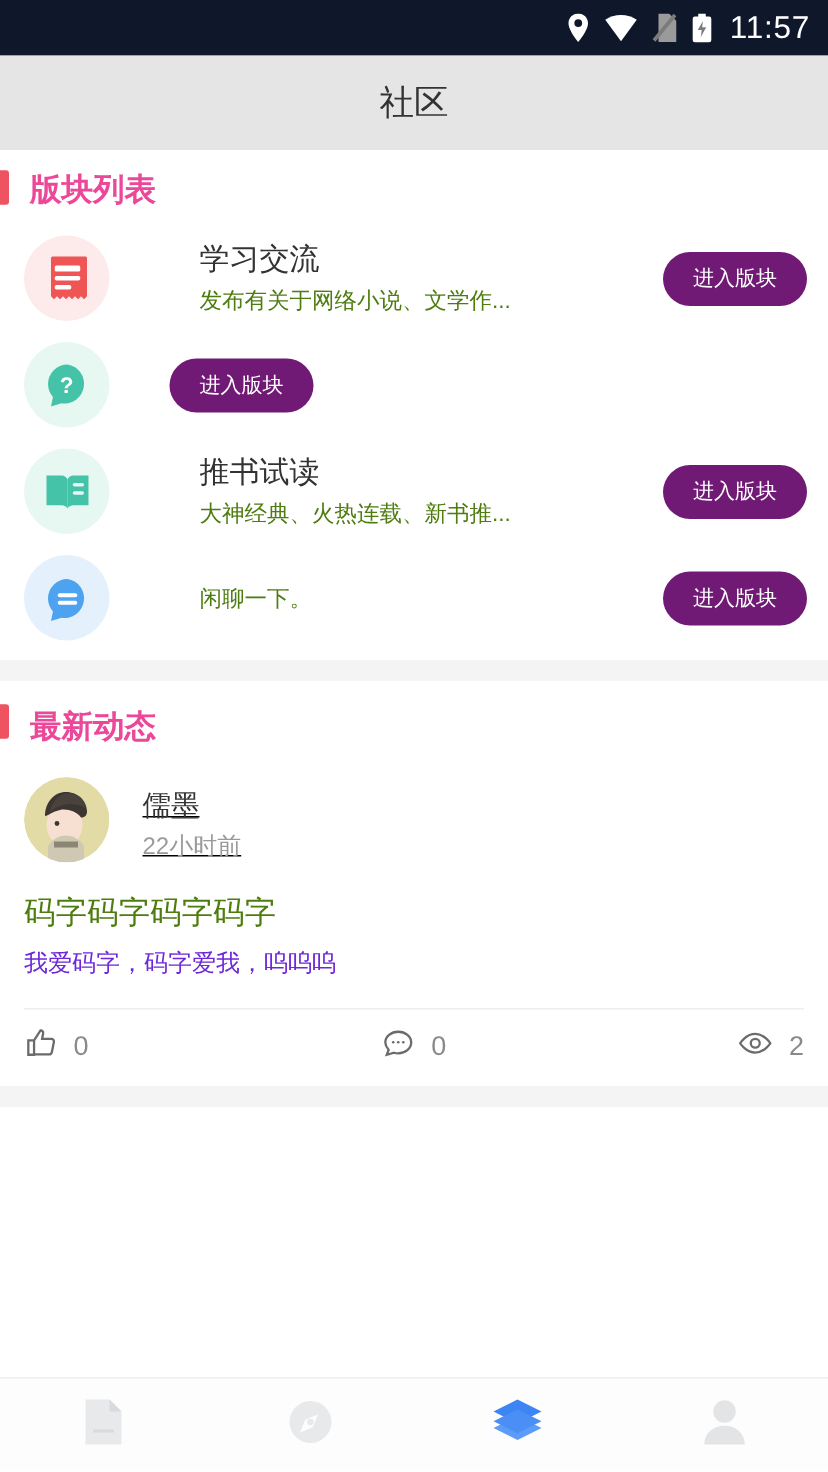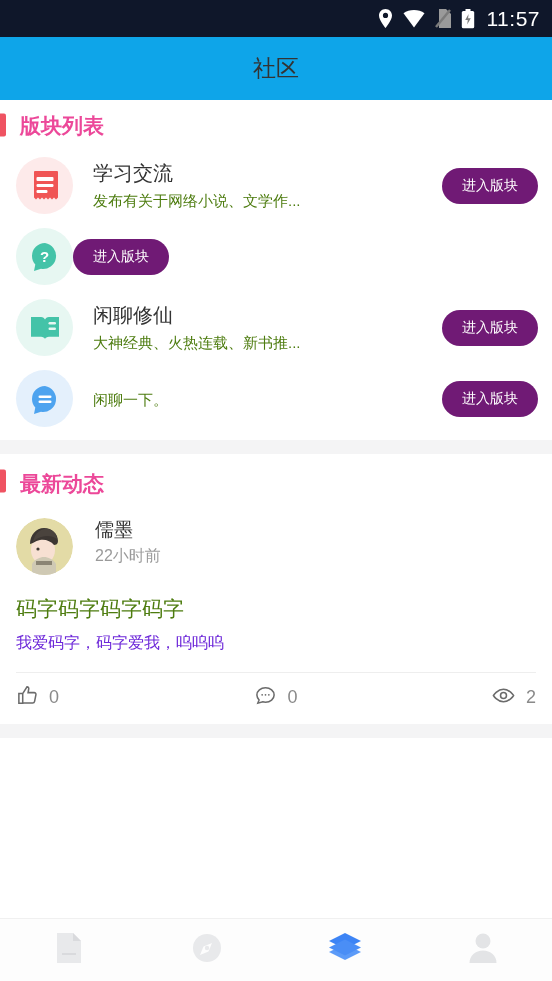--- a/index.html
+++ b/index.html
@@ -15,21 +15,21 @@
   .status-bar{
     height:37px; background:#0f172a;
     display:flex; align-items:center; justify-content:flex-end;
     padding-right:12px; gap:10px;
   }
   .sb-icon{ display:flex; align-items:center; justify-content:center; }
   .sb-time{ color:#ffffff; font-size:21px; letter-spacing:.5px; margin-left:2px; }
 
   
   .title-bar{
-    height:63px; background:#0ea5e9;
+    height:63px; background:#e5e5e5;
     display:flex; align-items:center; justify-content:center;
   }
   .title-bar h1{ font-size:23px; font-weight:400; color:#333333; }
 
   
   .section-head{
     display:flex; align-items:center; gap:14px;
     padding:12px 0 10px 0; position:relative;
   }
   .accent-bar{
@@ -39,20 +39,21 @@
   .section-head h2{
     font-size:21px; font-weight:700; color:#ec4899; margin-left:20px;
   }
 
   
   .board-list{ padding-bottom:6px; }
   .board-row{
     display:flex; align-items:center;
     padding:7px 14px 7px 16px;
     min-height:70px;
+    gap:40px;
   }
   .board-ico{
     width:57px; height:57px; border-radius:50%;
     display:flex; align-items:center; justify-content:center;
     flex:0 0 57px;
   }
   .board-text{ flex:1; margin-left:20px; min-width:0; }
   .board-name{
     font-size:20px; color:#333333; font-weight:400; line-height:1.35;
     white-space:nowrap; overflow:hidden;
@@ -69,21 +70,21 @@
     padding:9px 20px; font-size:14px;
     font-family:Liberation Sans, sans-serif; cursor:pointer;
     white-space:nowrap;
   }
 
   
   .band{ height:14px; background:#f4f4f5; }
 
   
   .feed-post{ padding:0 16px; }
-  .post-head{ display:flex; align-items:flex-start; padding:10px 0 6px 0; }
+  .post-head{ display:flex; align-items:flex-end; padding:10px 0 6px 0;text-decoration:underline; }
   .avatar{
     width:57px; height:57px; border-radius:50%;
     flex:0 0 57px; overflow:hidden; position:relative;
   }
   .post-meta{ margin-left:22px; }
   .post-user{ font-size:19px; color:#333333; line-height:1.3; }
   .post-time{ font-size:16px; color:#9a9a9a; margin-top:3px; }
   .post-title{
     font-size:21px; color:#4d7c0f; margin-top:14px; line-height:1.35;
   }
@@ -186,21 +187,21 @@
     <div class="board-row">
       <span class="board-ico" style="background:#e7f7f2">
         <svg width="32" height="28" viewBox="0 0 32 28">
           <path d="M2 3h10c2 0 3.5 1.3 4 2.6V25c-.5-1.2-2-2.2-4-2.2H2z" fill="#44c3a8"></path>
           <path d="M30 3H20c-2 0-3.5 1.3-4 2.6V25c.5-1.2 2-2.2 4-2.2h10z" fill="#44c3a8"></path>
           <rect x="19.5" y="8" width="7.5" height="2.4" rx="1.2" fill="#e7f7f2"></rect>
           <rect x="19.5" y="13.5" width="7.5" height="2.4" rx="1.2" fill="#e7f7f2"></rect>
         </svg>
       </span>
       <div class="board-text">
-        <div class="board-name">闲聊修仙</div>
+        <div class="board-name">推书试读</div>
         <div class="board-desc">大神经典、火热连载、新书推...</div>
       </div>
       <button class="enter-btn">进入版块</button>
     </div>
 
     <div class="board-row">
       <span class="board-ico" style="background:#e4f0fc">
         <svg width="32" height="32" viewBox="0 0 32 32">
           <path d="M16 3a13 13 0 00-13 13c0 3.3 1.2 6.3 3.3 8.6L5 31l7-2.2A13 13 0 1016 3z" fill="#4da3ef"></path>
           <rect x="9.5" y="12.5" width="13" height="2.6" rx="1.3" fill="#fff"></rect>

